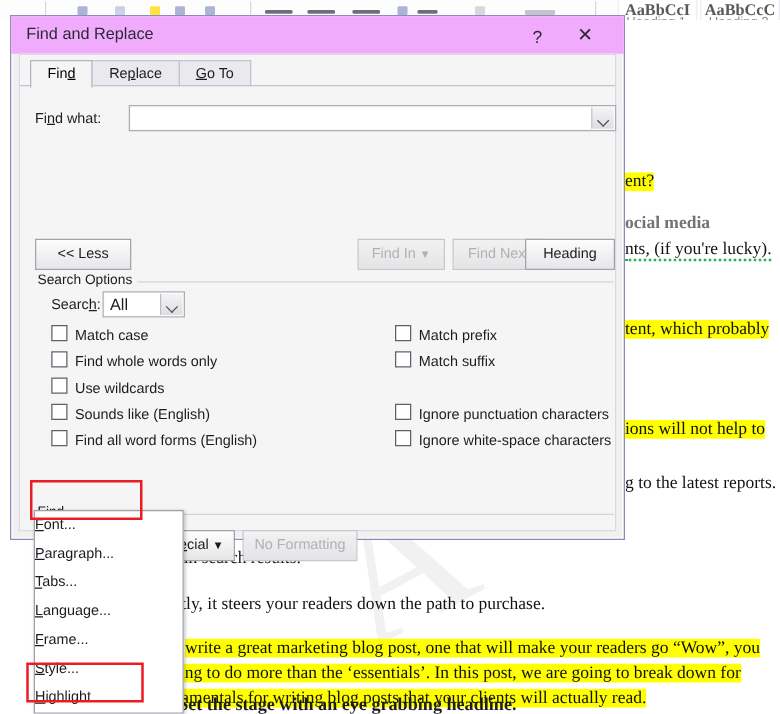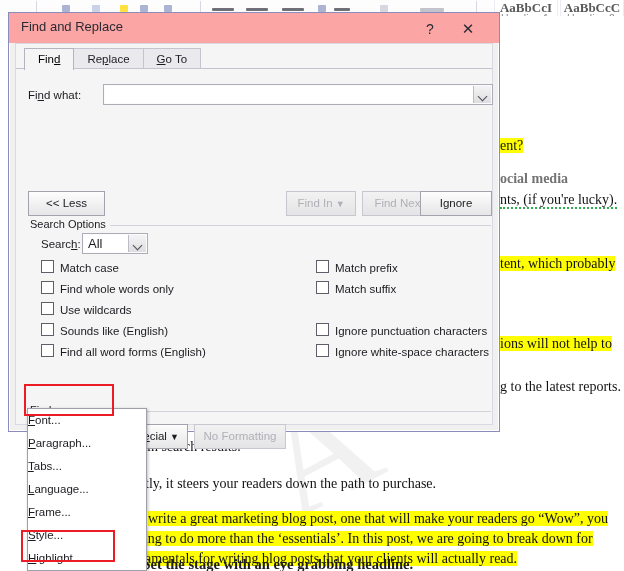--- a/index.html
+++ b/index.html
@@ -62,21 +62,21 @@
   }
 
   
   #find-replace-dialog{
     position:absolute;left:8px;top:12px;width:490px;height:418px;
     background:#f0f0f0;
     border:1px solid #8b8bbd;
     box-shadow:0 0 0 1px #ffffff inset;
   }
   .dlg-titlebar{
-    position:absolute;left:0;top:0;right:0;height:30px;background:#fca5a5;
+    position:absolute;left:0;top:0;right:0;height:30px;background:#f0abfc;
   }
   .dlg-title{
     position:absolute;left:12px;top:6px;font-size:13px;color:#2a2a33;
   }
   .dlg-help{
     position:absolute;right:56px;top:5px;width:26px;height:22px;
     font-size:14px;color:#2a2a33;text-align:center;line-height:22px;cursor:pointer;
   }
   .dlg-close{
     position:absolute;right:18px;top:5px;width:26px;height:22px;
@@ -267,21 +267,21 @@
     <div class="combo" style="left:87px;top:40px;width:388px;height:19px">
       <div class="ctext"></div>
       <div class="arrow-btn"></div>
     </div>
 
     <div class="btn" style="left:12px;top:147px;width:75px">&lt;&lt; Less</div>
     <div class="btn disabled" style="left:270px;top:147px;width:68px">
       <span>Find In</span><span class="caret">▼</span>
     </div>
     <div class="btn disabled" style="left:346px;top:147px;width:72px">Find Next</div>
-    <div class="btn" style="left:404px;top:147px;width:70px;left:404px">Ignore</div>
+    <div class="btn" style="left:404px;top:147px;width:70px;left:404px">Heading</div>
 
     <div class="group" style="left:10px;top:181px;width:465px;height:160px">
       <div class="grule"></div>
       <div class="gtitle">Search Options</div>
     </div>
 
     <div class="lbl" style="left:25px;top:194px">
       Searc<u class="acc">h</u>:
     </div>
     <div class="combo" style="left:66px;top:189px;width:64px;height:19px">

